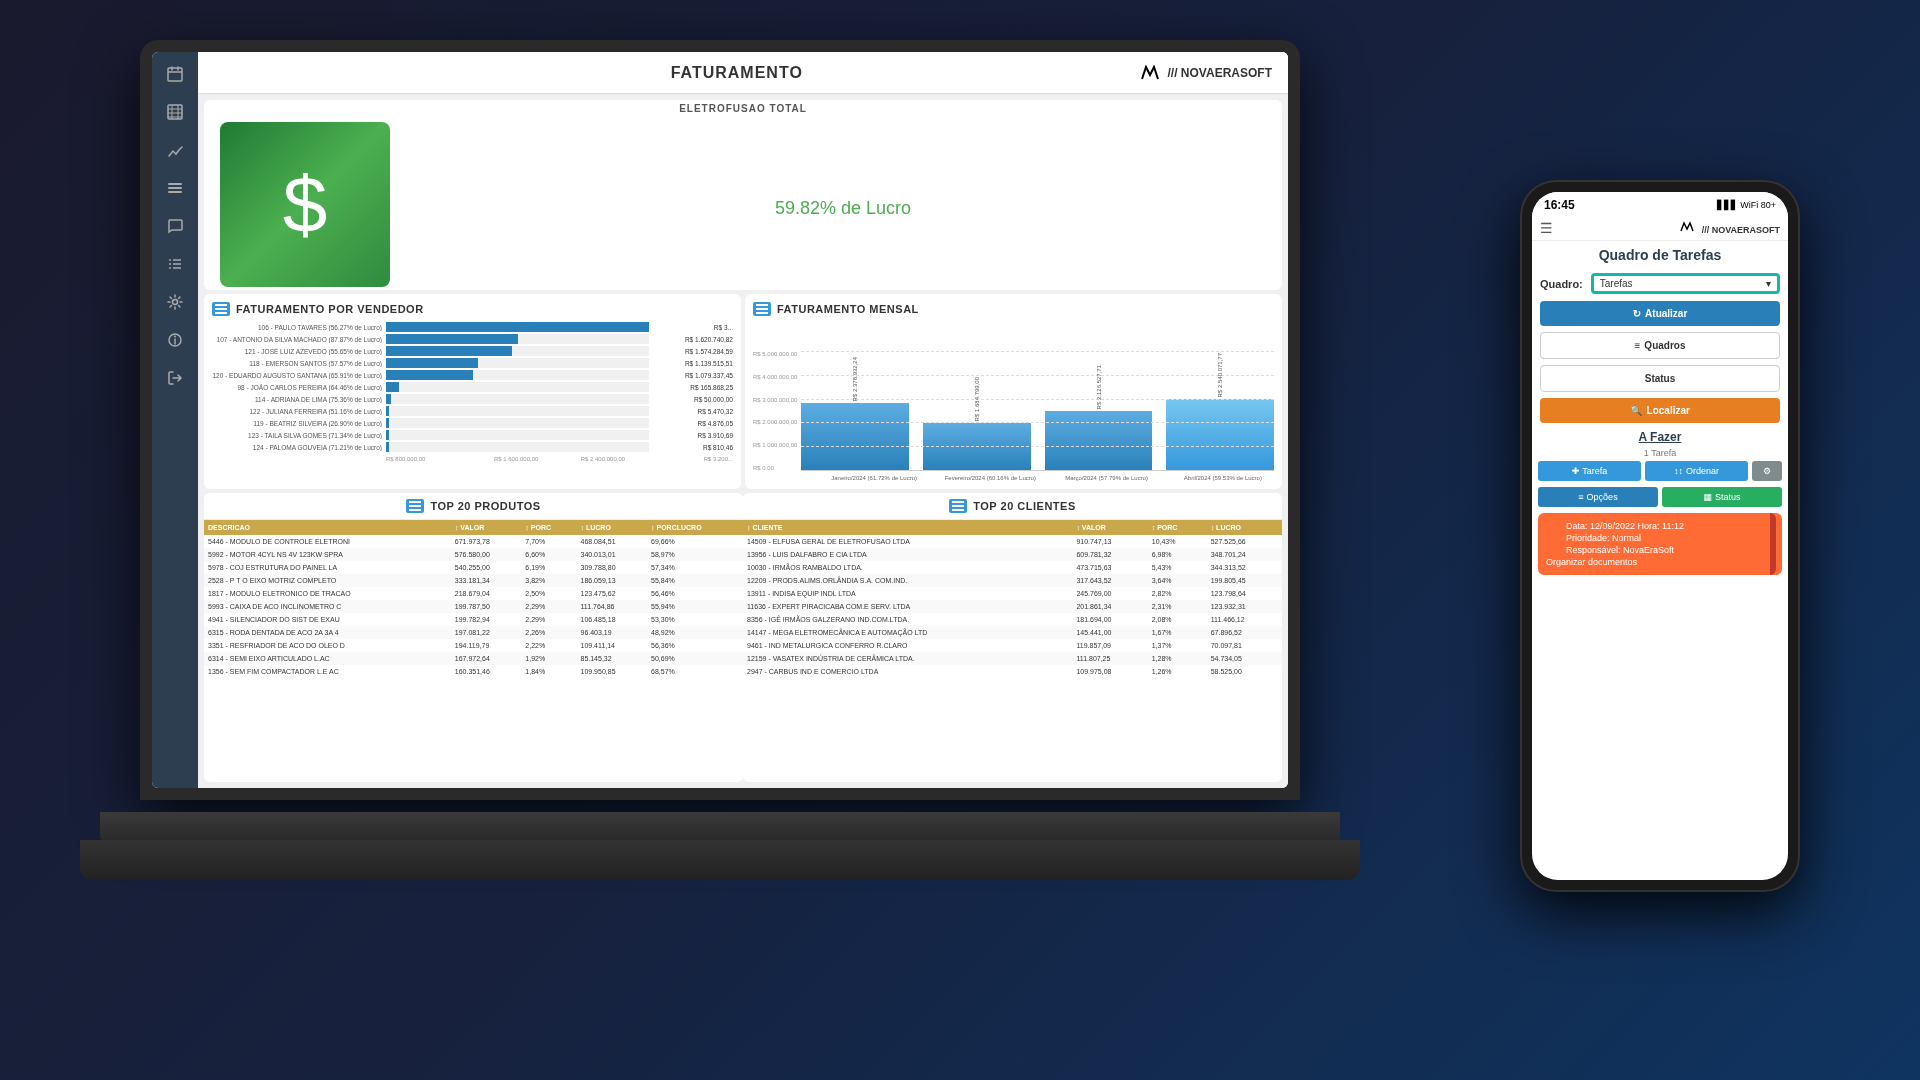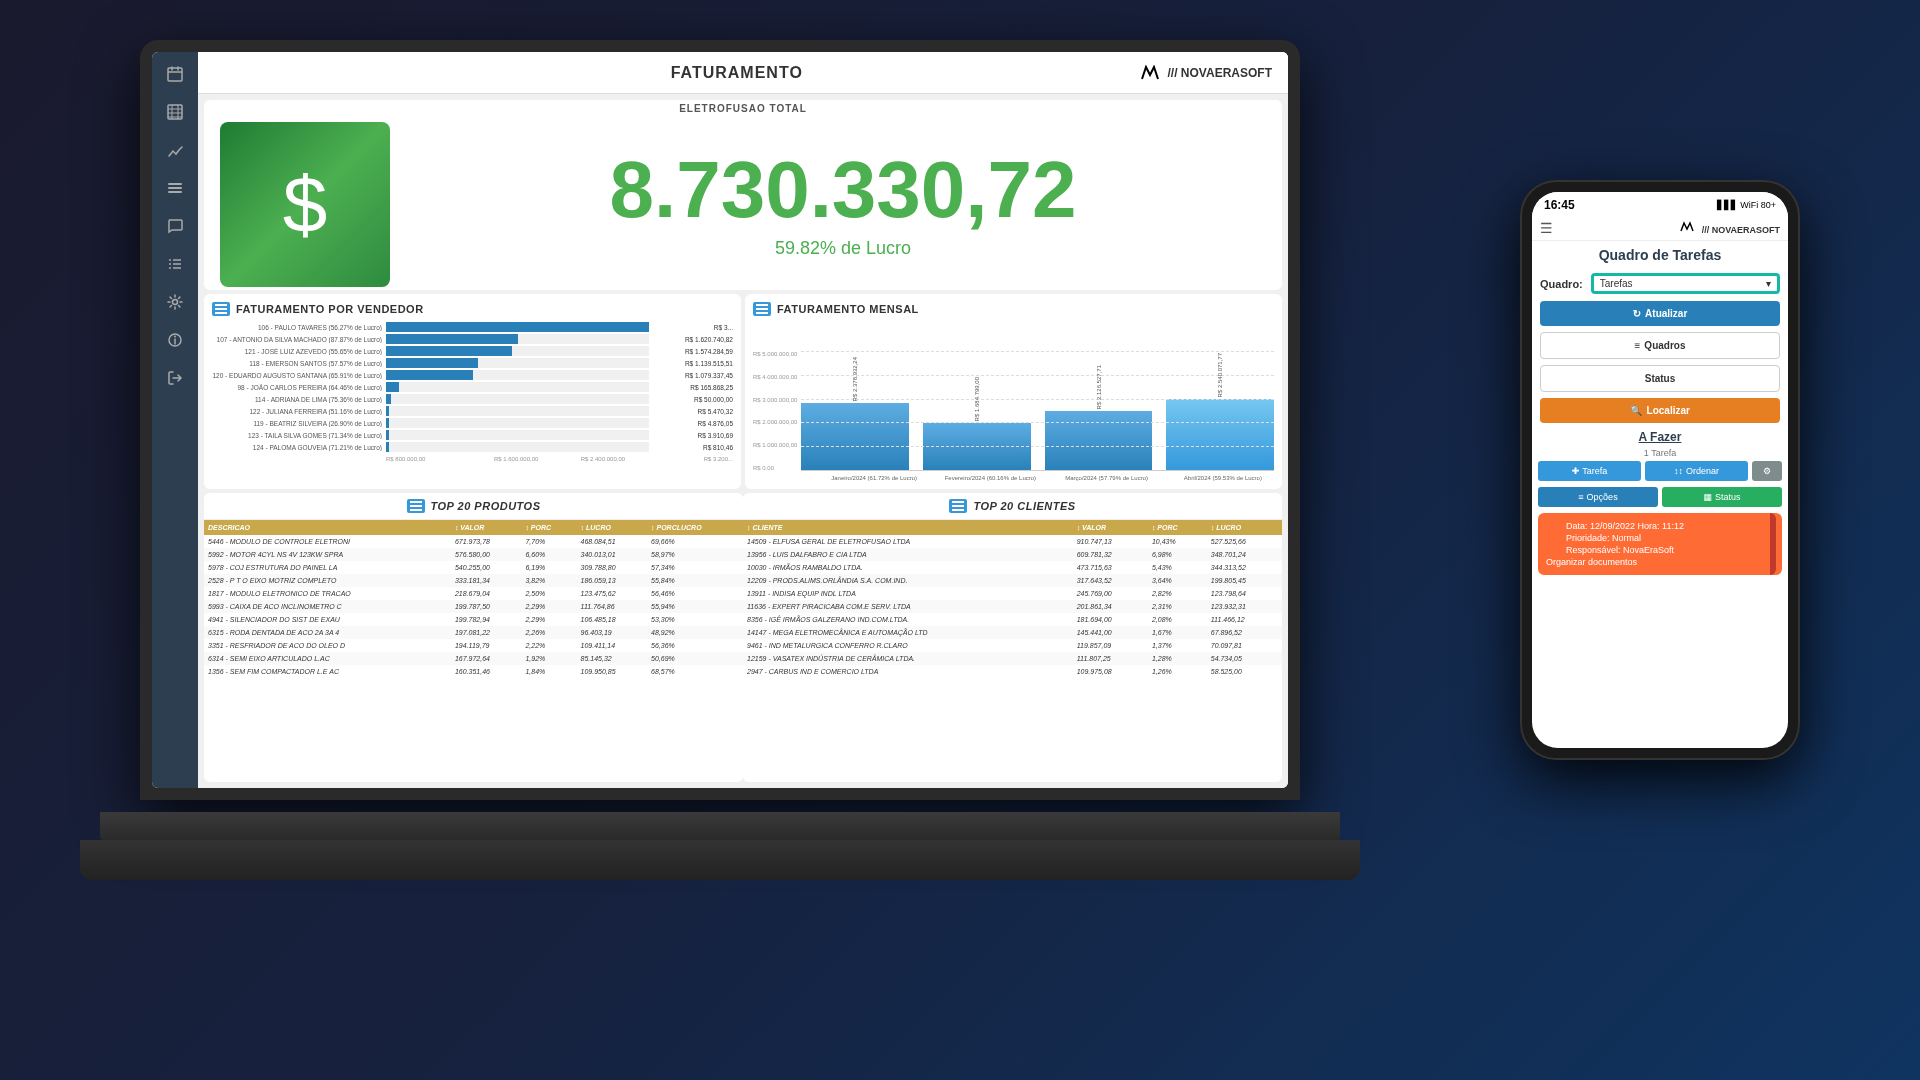--- a/index.html
+++ b/index.html
@@ -321,21 +321,20 @@
       width: 80px;
       text-align: right;
     }
 
     
     .tables-row {
       display: flex;
       margin: 0 6px 6px 6px;
       flex: 1;
       overflow: hidden;
-      font-style: italic;
     }
 
     .table-panel {
       background: #fff;
       border-radius: 6px;
       flex: 1;
       display: flex;
       flex-direction: column;
       overflow: hidden;
     }
@@ -383,21 +382,21 @@
       font-size: 7px;
       white-space: nowrap;
     }
 
     
     .phone {
       position: absolute;
       right: 120px;
       top: 180px;
       width: 280px;
-      height: 580px;
+      height: 712px;
       background: #1a1a1a;
       border-radius: 36px;
       padding: 12px;
       box-shadow: 0 20px 60px rgba(0,0,0,0.9), inset 0 0 0 2px #333;
     }
 
     .phone-screen {
       width: 100%;
       height: 100%;
       background: #fff;
@@ -680,21 +679,20 @@
           </div>
 
           <div class="total-section">
             <div style="display:flex;flex-direction:column;align-items:center;width:100%">
               <div style="font-size:10px;font-weight:bold;color:#555;margin-bottom:8px;letter-spacing:1px">ELETROFUSAO TOTAL</div>
               <div style="display:flex;align-items:center;width:100%">
                 <div class="total-icon-box">
                   <span style="font-size:80px;color:#fff">$</span>
                 </div>
                 <div class="total-info">
-                  <div class="total-value">8.730.330,72</div>
                   <div class="total-lucro">59.82% de Lucro</div>
                 </div>
               </div>
             </div>
           </div>
 
           <div class="charts-row">
 
             <div class="chart-panel">
               <div class="panel-header">

